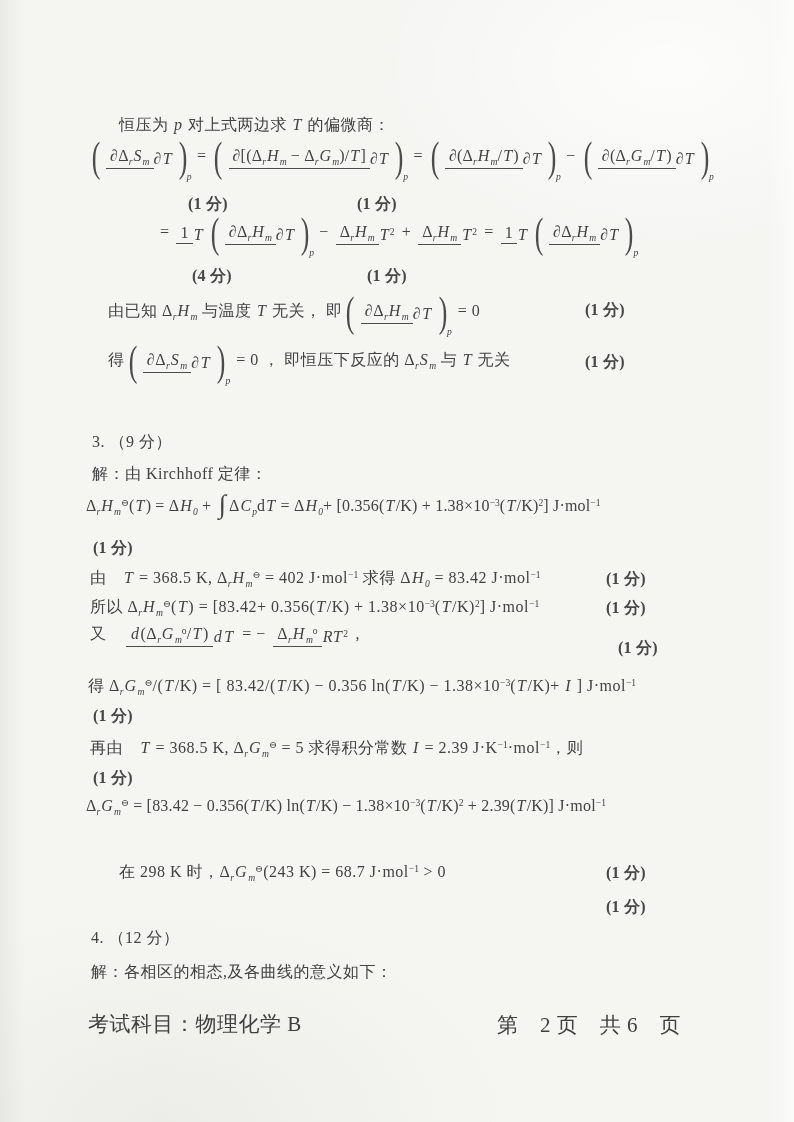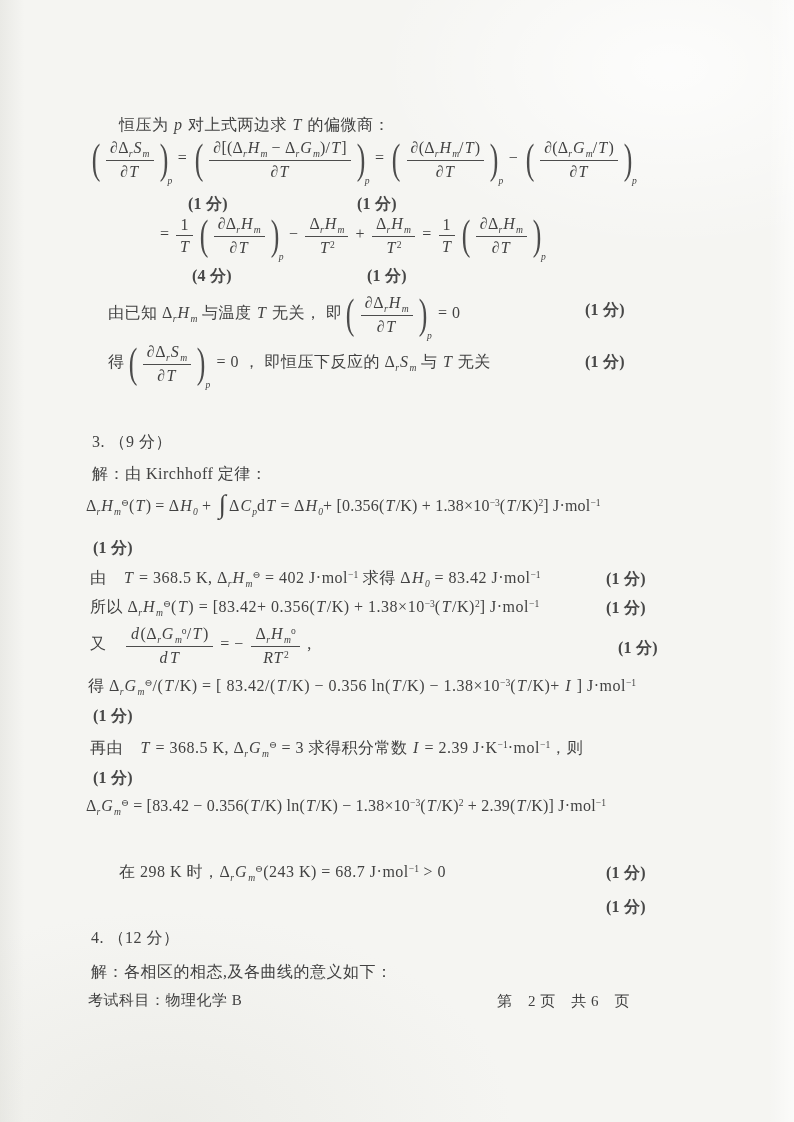--- a/index.html
+++ b/index.html
@@ -16,32 +16,32 @@
   }
   .line{
     position:absolute;white-space:nowrap;font-size:16px;line-height:1.25;
     letter-spacing:.2px;
   }
   .cn{letter-spacing:.5px;}
   .v{font-style:italic;padding:0 1px;}
   sub{font-size:.6em;font-style:italic;vertical-align:-0.4em;letter-spacing:0;}
   sup{font-size:.6em;font-style:normal;vertical-align:.55em;letter-spacing:0;}
   .frac{
-    display:inline-flex;flex-direction:column;align-items:center;
+    display:inline-flex;flex-direction:row;align-items:center;
     vertical-align:middle;margin:0 3px;line-height:1.2;text-align:center;
   }
   .frac .num{display:block;border-bottom:1px solid #4c4c4c;padding:0 4px 1px;}
   .frac .den{display:block;padding-top:1px;}
   .big{display:inline-flex;align-items:center;vertical-align:middle;margin:0 1px;}
   .bp{font-size:2.6em;font-weight:300;line-height:.95;transform:scaleX(.62);color:#4c4c4c;}
   .bi{display:inline-flex;align-items:center;}
   .psub{font-size:.6em;font-style:italic;align-self:flex-end;margin:0 0 -5px -3px;}
   .intg{font-size:1.65em;line-height:0;position:relative;top:2px;margin:0 3px;}
   .mark{color:#474747;font-weight:bold;}
-  .footer{font-size:15px;color:#3f3f3f;letter-spacing:.5px;}
+  .footer{font-size:21px;color:#3f3f3f;letter-spacing:.5px;margin-top:20px;}
 </style>
 </head>
 <body>
 
 <div class="page">
 
   <div class="line cn" style="top:115px;left:119px"><span class="t">恒压为 </span><span class="v">p</span><span class="t"> 对上式两边求 </span><span class="v">T</span><span class="t"> 的偏微商：</span></div>
 
   <div class="line" style="top:138px;left:88px"><span class="big">
         <span class="bp">(</span>
@@ -168,21 +168,21 @@
         <span class="den"><span class="v">d</span><span class="v">T</span></span>
       </span><span class="t"> = − </span><span class="frac">
         <span class="num"><span class="t">Δ</span><sub>r</sub><span class="v">H</span><sub>m</sub><sup>o</sup></span>
         <span class="den"><span class="v">RT</span><sup>2</sup></span>
       </span><span class="t"> ,</span></div>
   <div class="line mark" style="top:638px;left:618px">(1 分)</div>
 
   <div class="line cn" style="top:676px;left:88px"><span class="t">得 Δ</span><sub>r</sub><span class="v">G</span><sub>m</sub><sup>⊖</sup><span class="t">/(</span><span class="v">T</span><span class="t">/K) = [ 83.42/(</span><span class="v">T</span><span class="t">/K) − 0.356 ln(</span><span class="v">T</span><span class="t">/K) − 1.38×10</span><sup>−3</sup><span class="t">(</span><span class="v">T</span><span class="t">/K)+ </span><span class="v">I</span><span class="t"> ] J·mol</span><sup>−1</sup></div>
   <div class="line mark" style="top:706px;left:93px">(1 分)</div>
 
-  <div class="line cn" style="top:738px;left:90px"><span class="t">再由　</span><span class="v">T</span><span class="t"> = 368.5 K,  Δ</span><sub>r</sub><span class="v">G</span><sub>m</sub><sup>⊖</sup><span class="t"> = 3  求得积分常数 </span><span class="v">I</span><span class="t"> = 2.39 J·K</span><sup>−1</sup><span class="t">·mol</span><sup>−1</sup><span class="t">，则</span></div>
+  <div class="line cn" style="top:738px;left:90px"><span class="t">再由　</span><span class="v">T</span><span class="t"> = 368.5 K,  Δ</span><sub>r</sub><span class="v">G</span><sub>m</sub><sup>⊖</sup><span class="t"> = 5  求得积分常数 </span><span class="v">I</span><span class="t"> = 2.39 J·K</span><sup>−1</sup><span class="t">·mol</span><sup>−1</sup><span class="t">，则</span></div>
   <div class="line mark" style="top:768px;left:93px">(1 分)</div>
 
   <div class="line" style="top:796px;left:86px"><span class="t">Δ</span><sub>r</sub><span class="v">G</span><sub>m</sub><sup>⊖</sup><span class="t"> = [83.42 − 0.356(</span><span class="v">T</span><span class="t">/K) ln(</span><span class="v">T</span><span class="t">/K) − 1.38×10</span><sup>−3</sup><span class="t">(</span><span class="v">T</span><span class="t">/K)</span><sup>2</sup><span class="t"> + 2.39(</span><span class="v">T</span><span class="t">/K)] J·mol</span><sup>−1</sup></div>
 
   <div class="line cn" style="top:862px;left:119px"><span class="t">在 298 K 时，Δ</span><sub>r</sub><span class="v">G</span><sub>m</sub><sup>⊖</sup><span class="t">(243 K) = 68.7 J·mol</span><sup>−1</sup><span class="t"> &gt; 0</span></div>
   <div class="line mark" style="top:863px;left:606px">(1 分)</div>
 
   <div class="line mark" style="top:897px;left:606px">(1 分)</div>
 
   <div class="line cn" style="top:928px;left:91px">4. （12 分）</div>

